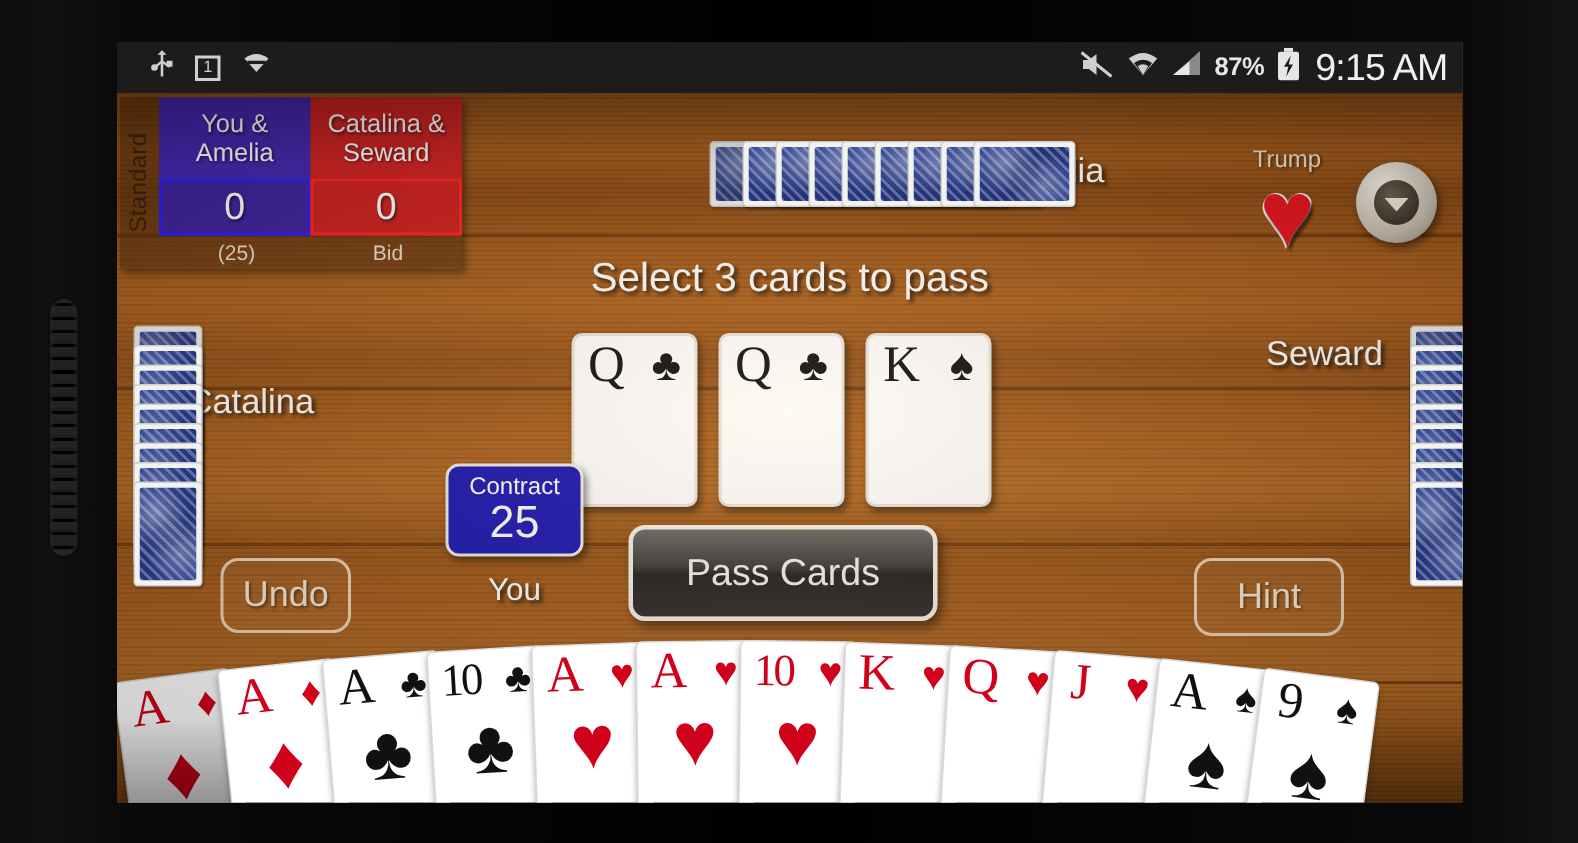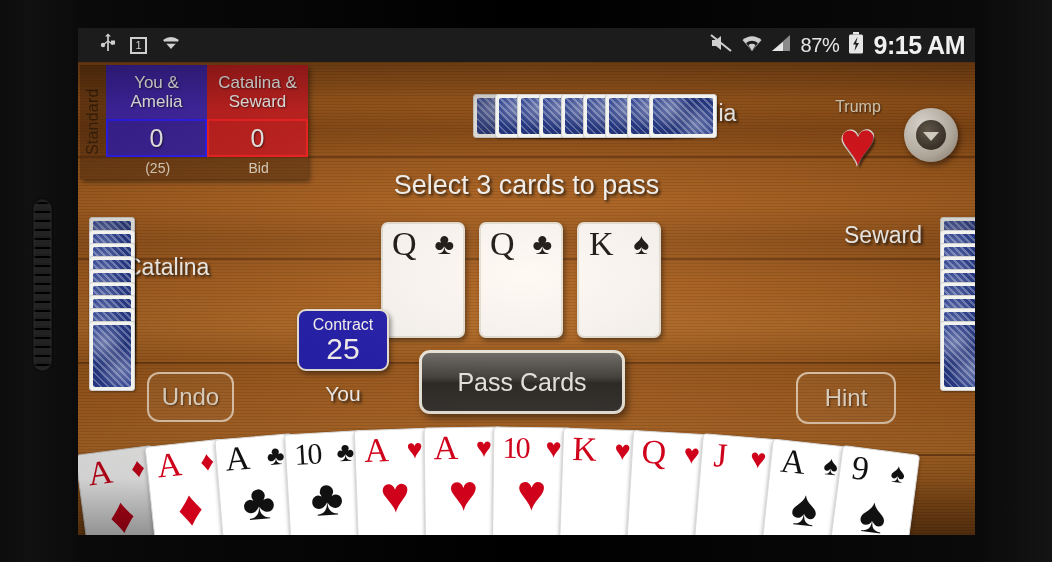--- a/index.html
+++ b/index.html
@@ -60,25 +60,25 @@
   #sb-notif-count {
     font-size: 11px; color: #cfcfcf; line-height: 1;
     font-family: "Liberation Sans", sans-serif;
   }
   #sb-notif-box {
     width: 17px; height: 17px;
     border: 2px solid #cfcfcf;
     display: flex; align-items: center; justify-content: center;
   }
   #sb-battery-pct {
-    font-size: 20px; color: #e6e6e6; font-weight: 400;
+    font-size: 17px; color: #e6e6e6; font-weight: 700;
     letter-spacing: -0.3px;
   }
   #sb-clock {
-    font-size: 25px; color: #f0f0f0; font-weight: 700;
+    font-size: 25px; color: #f0f0f0; font-weight: 400;
     letter-spacing: -0.5px; margin-left: 2px;
   }
 
   
   #table {
     position: absolute; left: 0; top: 34px;
     width: 897px; height: 473px;
     background:
       repeating-linear-gradient(180deg,
         rgba(0,0,0,0.10) 0px, rgba(0,0,0,0.10) 1px,

